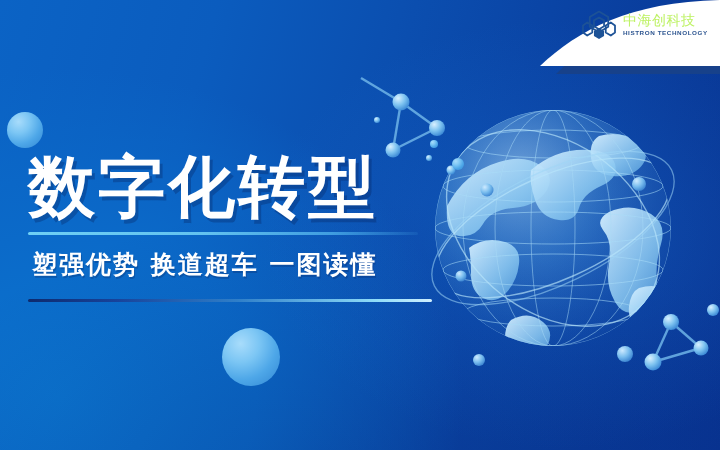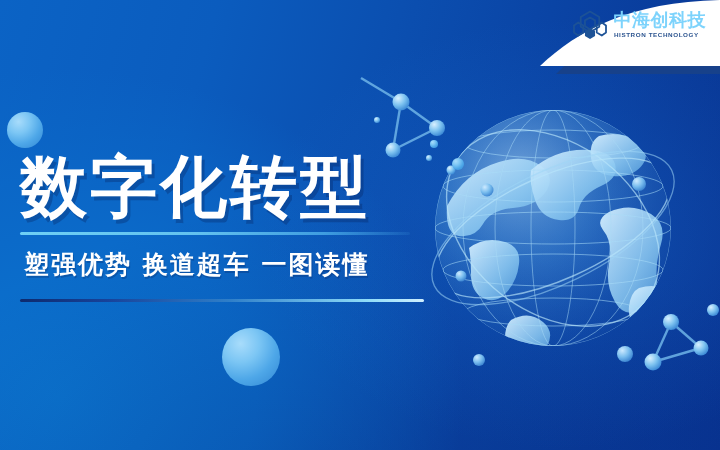--- a/index.html
+++ b/index.html
@@ -48,23 +48,23 @@
     position: absolute;
     top: 9px;
     right: 14px;
     display: flex;
     align-items: center;
     gap: 7px;
   }
   .logo-mark { width: 34px; height: 32px; display: block; }
   .logo-text { display: flex; flex-direction: column; line-height: 1; }
   .logo-cn {
-    font-size: 18px;
-    font-weight: bold;
-    color: #7dd3fc;
+    font-size: 14px;
+    font-weight: normal;
+    color: #bef264;
     letter-spacing: 0.5px;
     white-space: nowrap;
   }
   .logo-en {
     margin-top: 3px;
     font-size: 6.2px;
     font-weight: bold;
     color: #2d5590;
     letter-spacing: 0.55px;
     white-space: nowrap;
@@ -95,21 +95,21 @@
     background: radial-gradient(circle at 32% 27%, #a8dcfb 0%, #7cc6f4 32%, #4ea7e8 62%, #2f85d3 100%);
   }
   .sphere-left  { left: 7px;   top: 112px; width: 36px; height: 36px; }
   .sphere-mid   { left: 222px; top: 328px; width: 58px; height: 58px; }
   .sphere-small { left: 430px; top: 140px; width: 8px;  height: 8px;  }
   .sphere-tiny  { left: 452px; top: 158px; width: 12px; height: 12px; }
 
   
   .title-block {
     position: absolute;
-    left: 20px;
+    left: 28px;
     top: 152px;
     width: 420px;
   }
   .main-title {
     margin: 0;
     font-family: "DejaVu Sans", "Liberation Sans", sans-serif;
     font-size: 67px;
     font-weight: bold;
     color: #ffffff;
     line-height: 1.05;

